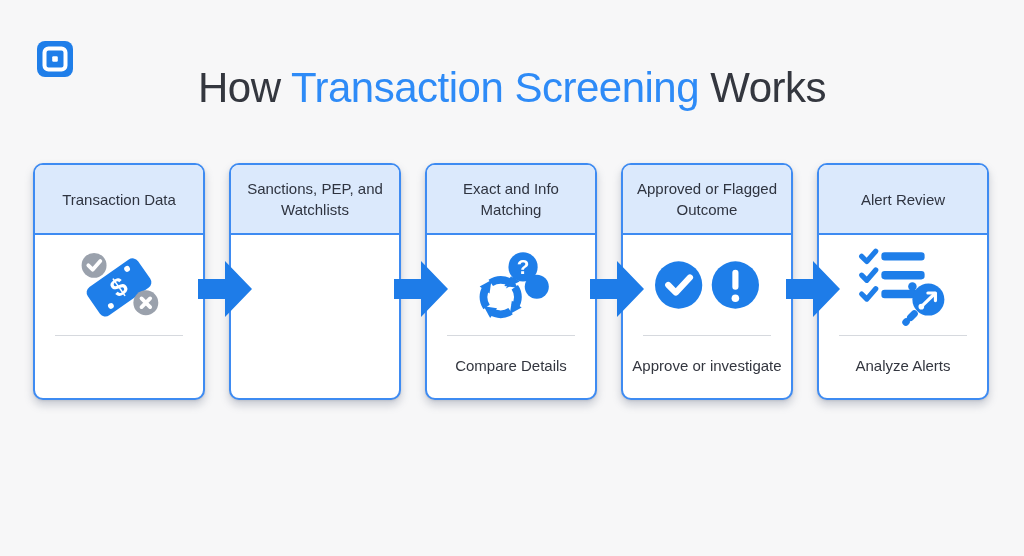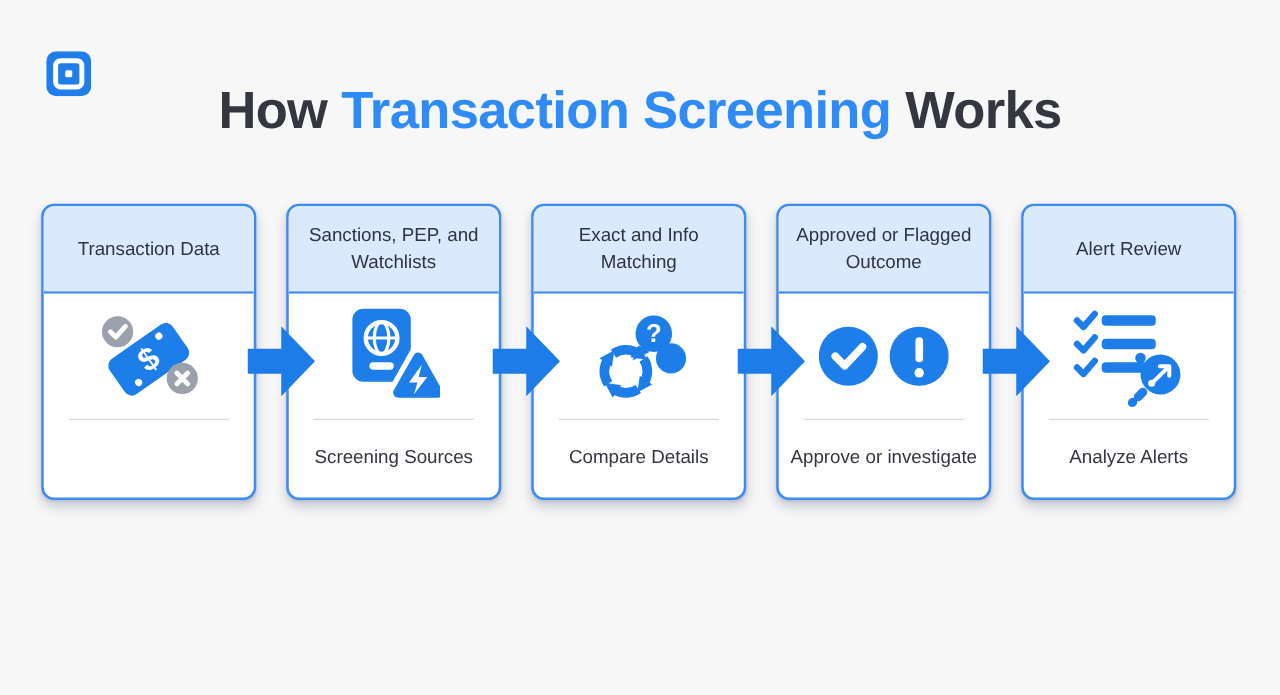--- a/index.html
+++ b/index.html
@@ -7,21 +7,21 @@
     width:1024px;height:556px;position:relative;overflow:hidden;
     background:#f7f7f8;
     font-family:"Liberation Sans", sans-serif;
     color:#33363f;
   }
   
   .logo{position:absolute;left:37px;top:41px;width:36px;height:36px;}
   
   .title{
     position:absolute;left:0;top:64px;width:1024px;
-    text-align:center;font-size:42px;font-weight:bold;letter-spacing:-0.5px;
+    text-align:center;font-size:42px;font-weight:normal;letter-spacing:-0.5px;
     color:#34373f;white-space:pre;
   }
   .title .hl{color:#2e8bf7;}
   
   .flow{
     position:absolute;left:33px;top:163px;width:956px;height:237px;
     display:flex;gap:24px;
   }
   .card{
     position:relative;flex:1 1 0;box-sizing:border-box;
@@ -84,36 +84,20 @@
           <circle cx="76" cy="60" r="13" fill="#9aa1ac"></circle>
           <path d="M71.5,55.5 L80.5,64.5 M80.5,55.5 L71.5,64.5" stroke="#ffffff" stroke-width="4" stroke-linecap="round"></path>
         </svg>
       </div>
       <div class="divider"></div>
     </div>
   </div>
 
   <div class="card">
     <div class="card-header">Sanctions, PEP, and Watchlists</div>
-    <div class="card-body">
-      <div class="icon-zone">
-        <svg width="74" height="80" viewBox="0 0 76 82">
-          <rect x="4" y="2" width="48" height="60" rx="9" fill="#1e7ee9"></rect>
-          <circle cx="28" cy="26" r="13" fill="none" stroke="#ffffff" stroke-width="3.6"></circle>
-          <ellipse cx="28" cy="26" rx="6" ry="13" fill="none" stroke="#ffffff" stroke-width="2.6"></ellipse>
-          <line x1="15" y1="26" x2="41" y2="26" stroke="#ffffff" stroke-width="2.6"></line>
-          <rect x="18" y="46" width="20" height="6" rx="3" fill="#ffffff"></rect>
-          <polygon points="58,40 76,72 40,72" fill="#ffffff" stroke="#ffffff" stroke-width="15" stroke-linejoin="round"></polygon>
-          <polygon points="58,42 74.5,71 41.5,71" fill="#1e7ee9" stroke="#1e7ee9" stroke-width="8" stroke-linejoin="round"></polygon>
-          <polygon points="61,48 50.5,62.5 57.5,62.5 54.5,72.5 65.5,58 58.5,58" fill="#ffffff"></polygon>
-        </svg>
-      </div>
-      <div class="divider"></div>
-      <div class="caption">Screening Sources</div>
-    </div>
   </div>
 
   <div class="card">
     <div class="card-header">Exact and Info Matching</div>
     <div class="card-body">
       <div class="icon-zone">
         <svg width="86" height="82" viewBox="0 0 100 92">
           <circle cx="80" cy="48" r="14" fill="#1e7ee9"></circle>
           <g transform="translate(38,60)">
             <g>

